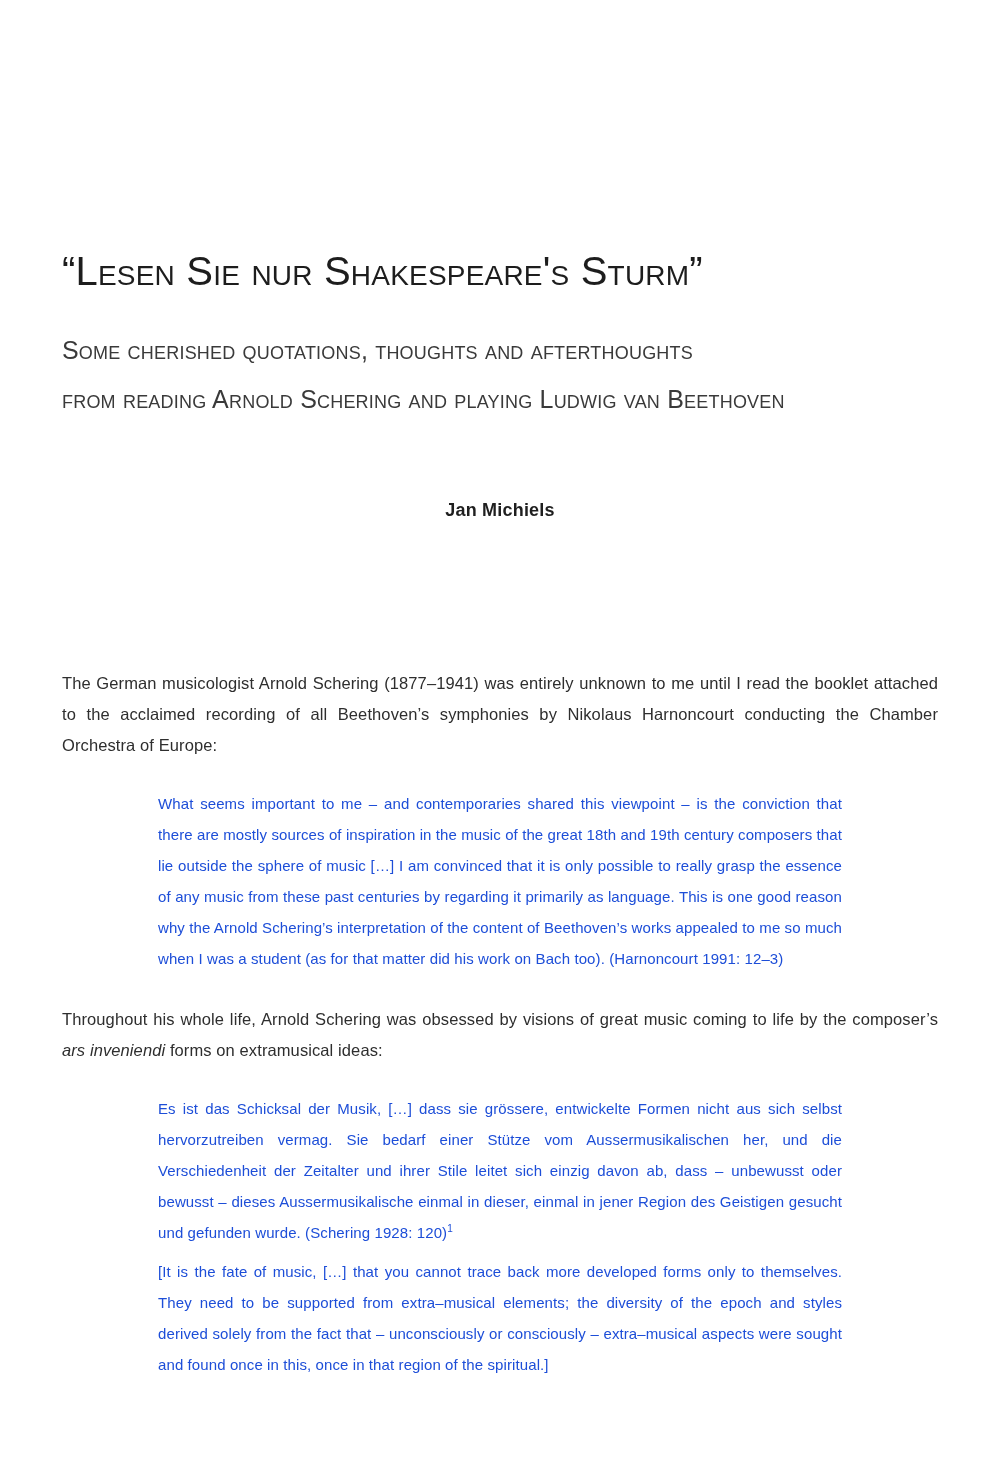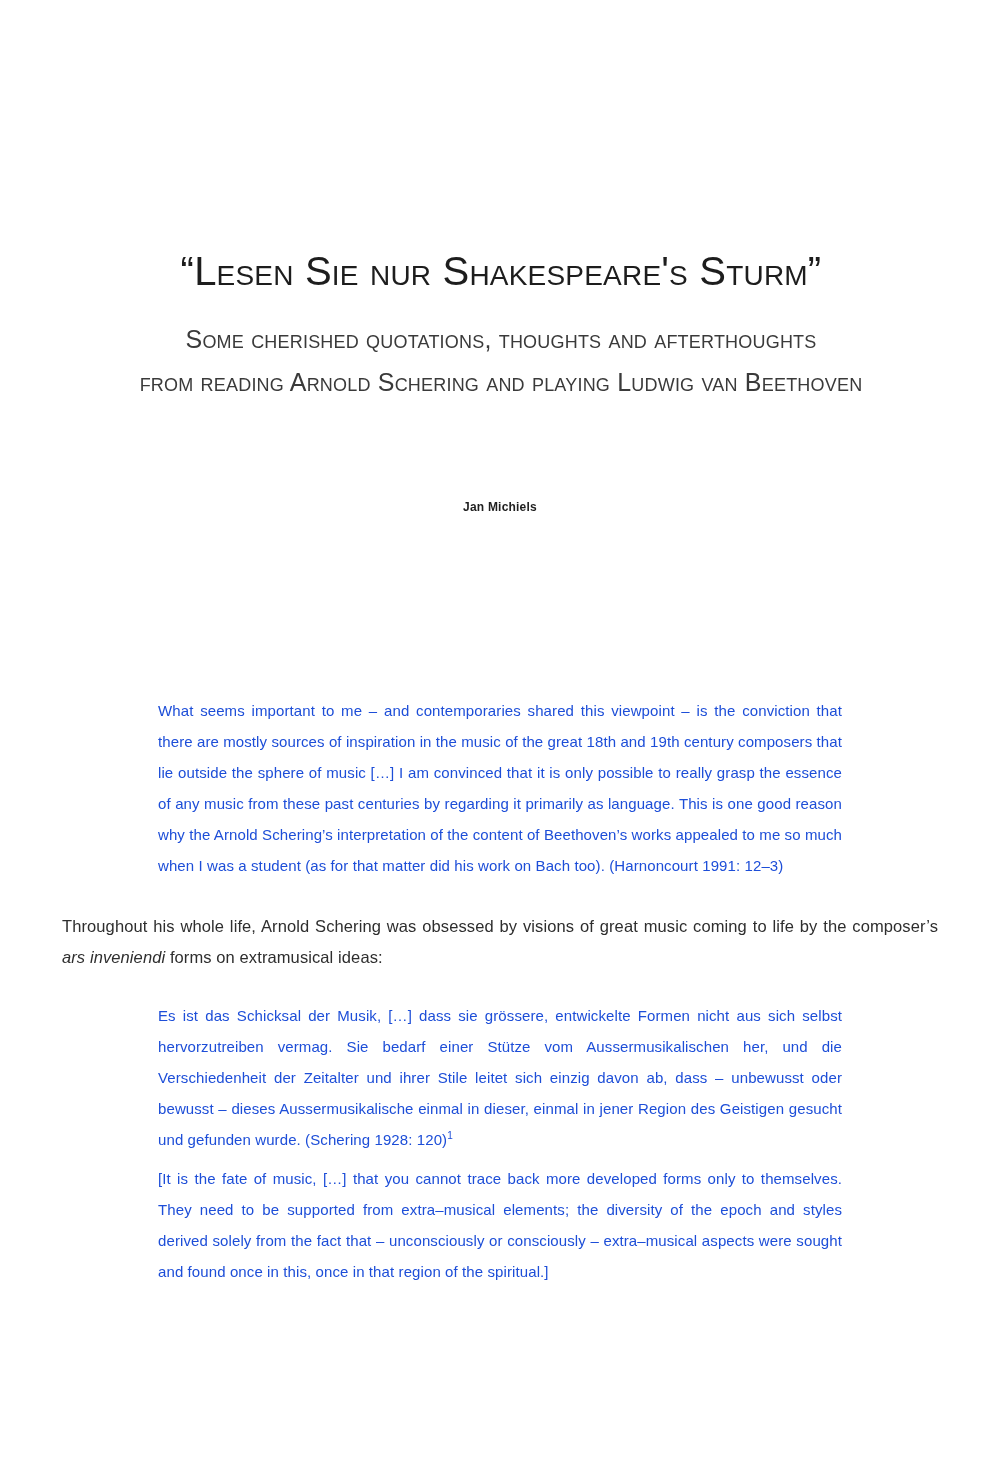--- a/index.html
+++ b/index.html
@@ -21,21 +21,20 @@
     inset: 0;
     background: #ffffff;
   }
 
   
   .title-block {
     position: absolute;
     left: 62px;
     right: 60px;
     top: 250px;
-    text-align: center;
   }
 
   .doc-title {
     font-family: "Liberation Sans", sans-serif;
     font-size: 40px;
     line-height: 1.08;
     font-weight: 400;
     font-variant: small-caps;
     letter-spacing: 0.2px;
     color: #1d1d1d;
@@ -47,30 +46,30 @@
     font-family: "Liberation Sans", sans-serif;
     font-size: 25px;
     line-height: 1.1;
     font-weight: 400;
     font-variant: small-caps;
     letter-spacing: 0.2px;
     color: #3a3a3a;
     margin: 0;
     white-space: nowrap;
   }
-  .doc-subtitle.line1 { margin-top: 33px; }
-  .doc-subtitle.line2 { margin-top: 15px; }
+  .doc-subtitle.line1 { margin-top: 44px; }
+  .doc-subtitle.line2 { margin-top: 21px; }
 
   .author {
     position: absolute;
     left: 62px;
     right: 62px;
     top: 500px;
     text-align: center;
-    font-size: 12px;
+    font-size: 18px;
     font-weight: bold;
     color: #1f1f1f;
     letter-spacing: 0.2px;
   }
 
   
   .body-area {
     position: absolute;
     left: 62px;
     top: 668px;
@@ -119,20 +118,21 @@
   <div class="title-block">
     <h1 class="doc-title">“Lesen Sie nur Shakespeare's Sturm”</h1>
     <div class="doc-subtitle line1">Some cherished quotations, thoughts and afterthoughts</div>
     <div class="doc-subtitle line2">from reading Arnold Schering and playing Ludwig van Beethoven</div>
   </div>
 
   <div class="author">Jan Michiels</div>
 
   <div class="body-area">
 
+    <p class="body-par">The German musicologist Arnold Schering (1877–1941) was entirely unknown to me until I read the booklet attached to the acclaimed recording of all Beethoven’s symphonies by Nikolaus Harnoncourt conducting the Chamber Orchestra of Europe:</p>
 
     <div class="gap-after-par"></div>
 
     <blockquote class="quote">
       <p>What seems important to me – and contemporaries shared this viewpoint – is the conviction that there are mostly sources of inspiration in the music of the great 18th and 19th century composers that lie outside the sphere of music […] I am convinced that it is only possible to really grasp the essence of any music from these past centuries by regarding it primarily as language. This is one good reason why the Arnold Schering’s interpretation of the content of Beethoven’s works appealed to me so much when I was a student (as for that matter did his work on Bach too). (Harnoncourt 1991: 12–3)</p>
     </blockquote>
 
     <div class="gap-after-quote"></div>
 
     <p class="body-par"><span>Throughout his whole life, Arnold Schering was obsessed by visions of great music coming to life by the composer’s </span><i>ars inveniendi</i><span> forms on extramusical ideas:</span></p>

